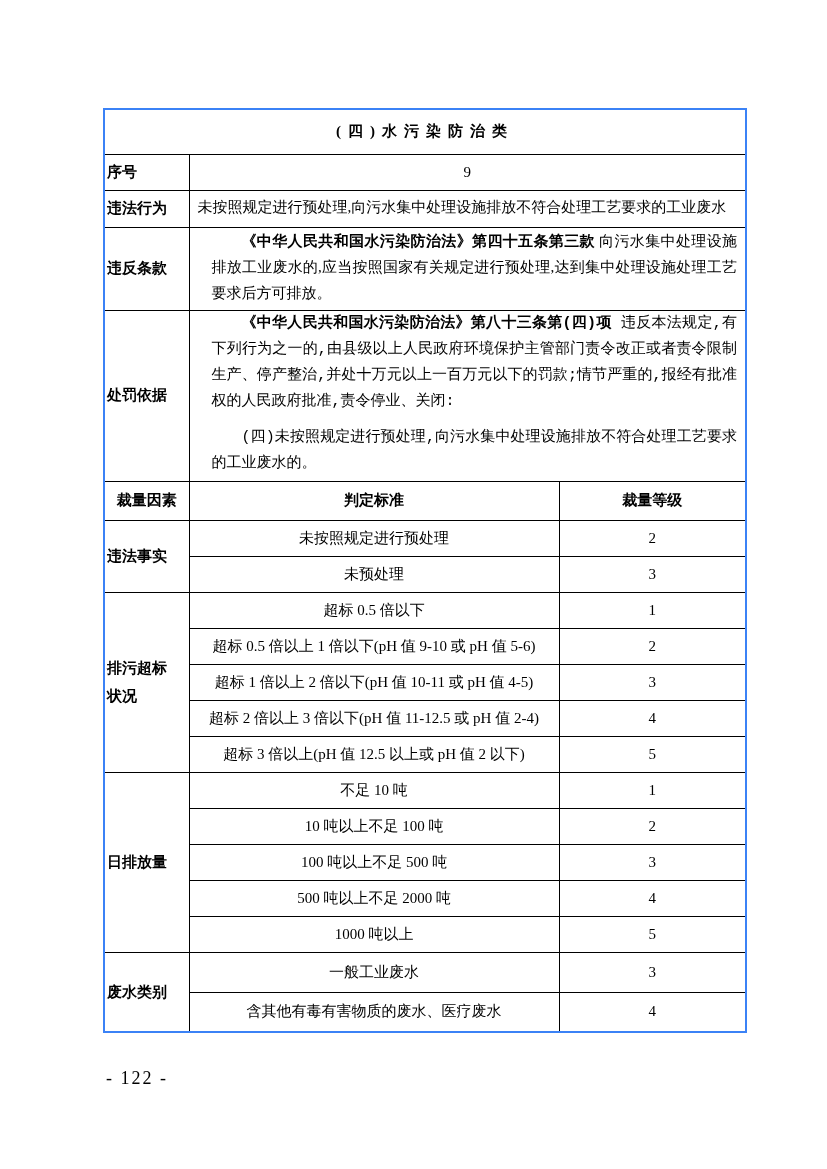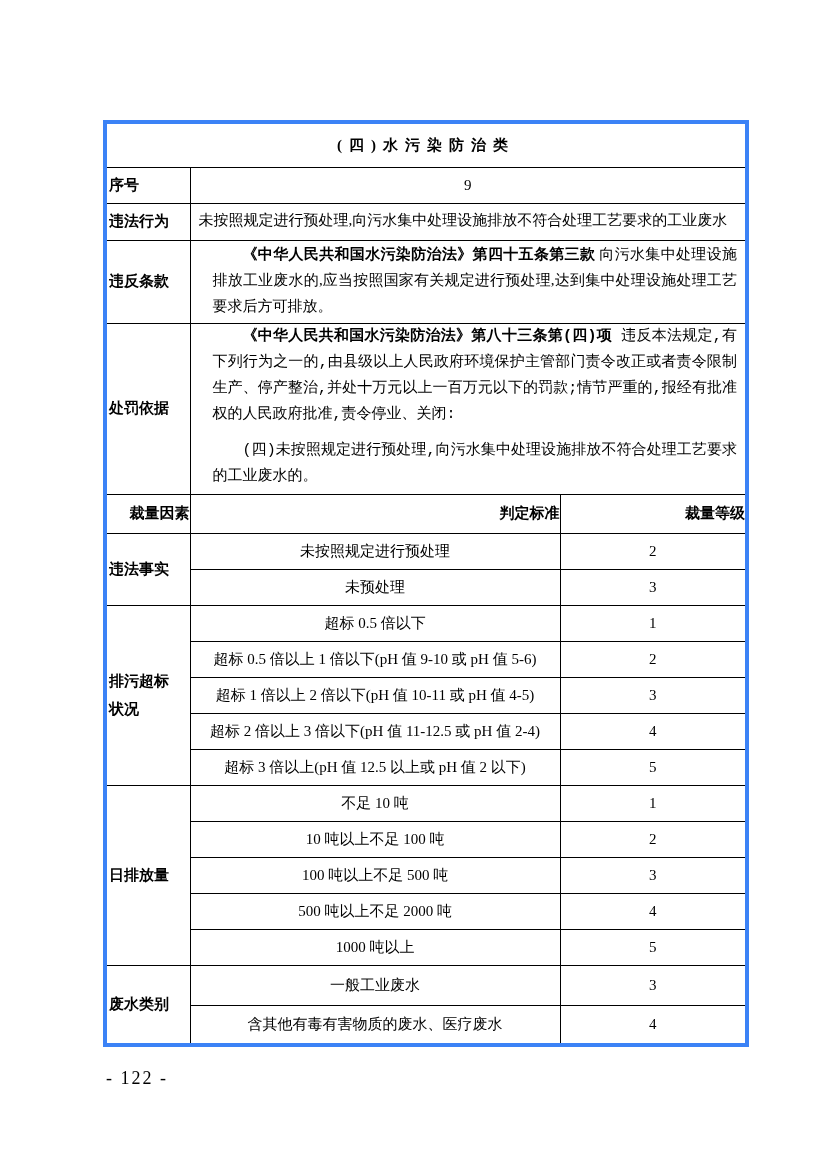--- a/index.html
+++ b/index.html
@@ -9,25 +9,25 @@
     width: 827px;
     height: 1169px;
     background: #ffffff;
     color: #000000;
     font-family: "Liberation Serif", "DejaVu Serif", serif;
     overflow: hidden;
   }
   table.doc-table {
     position: absolute;
     left: 103px;
-    top: 120px;
+    top: 108px;
     width: 642px;
     border-collapse: collapse;
     table-layout: fixed;
-    border: 4px solid #3b82f6;
+    border: 2px solid #3b82f6;
   }
   table.doc-table td {
     border: 1px solid #000;
     font-size: 15px;
     vertical-align: middle;
     word-break: break-all;
   }
   .title-cell {
     height: 45px;
     text-align: center;
@@ -50,21 +50,21 @@
     padding: 0 8px 4px 8px;
     line-height: 26px;
     text-align: justify;
   }
   .cell-clause { height: 78px; }
   .cell-basis  { height: 163px; font-family: Liberation Mono, monospace; }
   .para { text-indent: 2em; margin-left: 14px; }
   .para + .para { margin-top: 10px; }
   .head-row td {
     font-weight: bold;
-    text-align: right;
+    text-align: center;
     height: 39px;
     font-size: 15px;
   }
   .crit-cell {
     text-align: center;
     height: 36px;
     padding: 2px 15px;
   }
   .lvl-cell {
     text-align: center;

